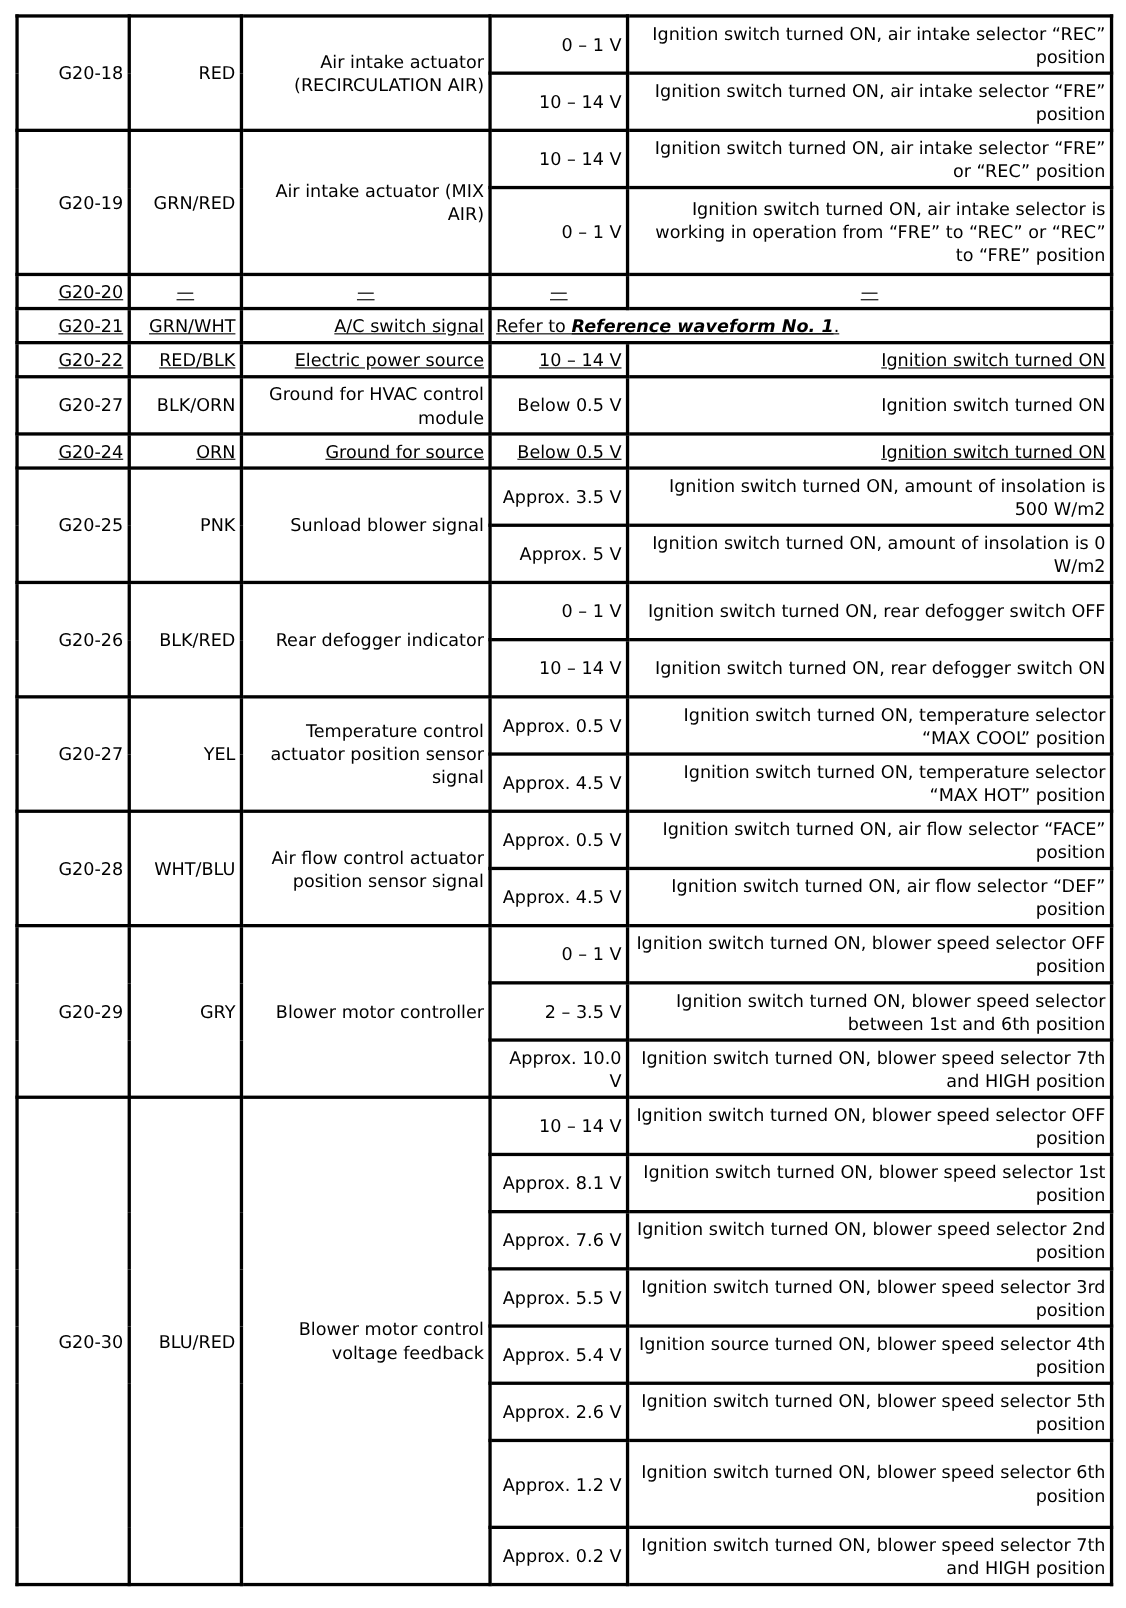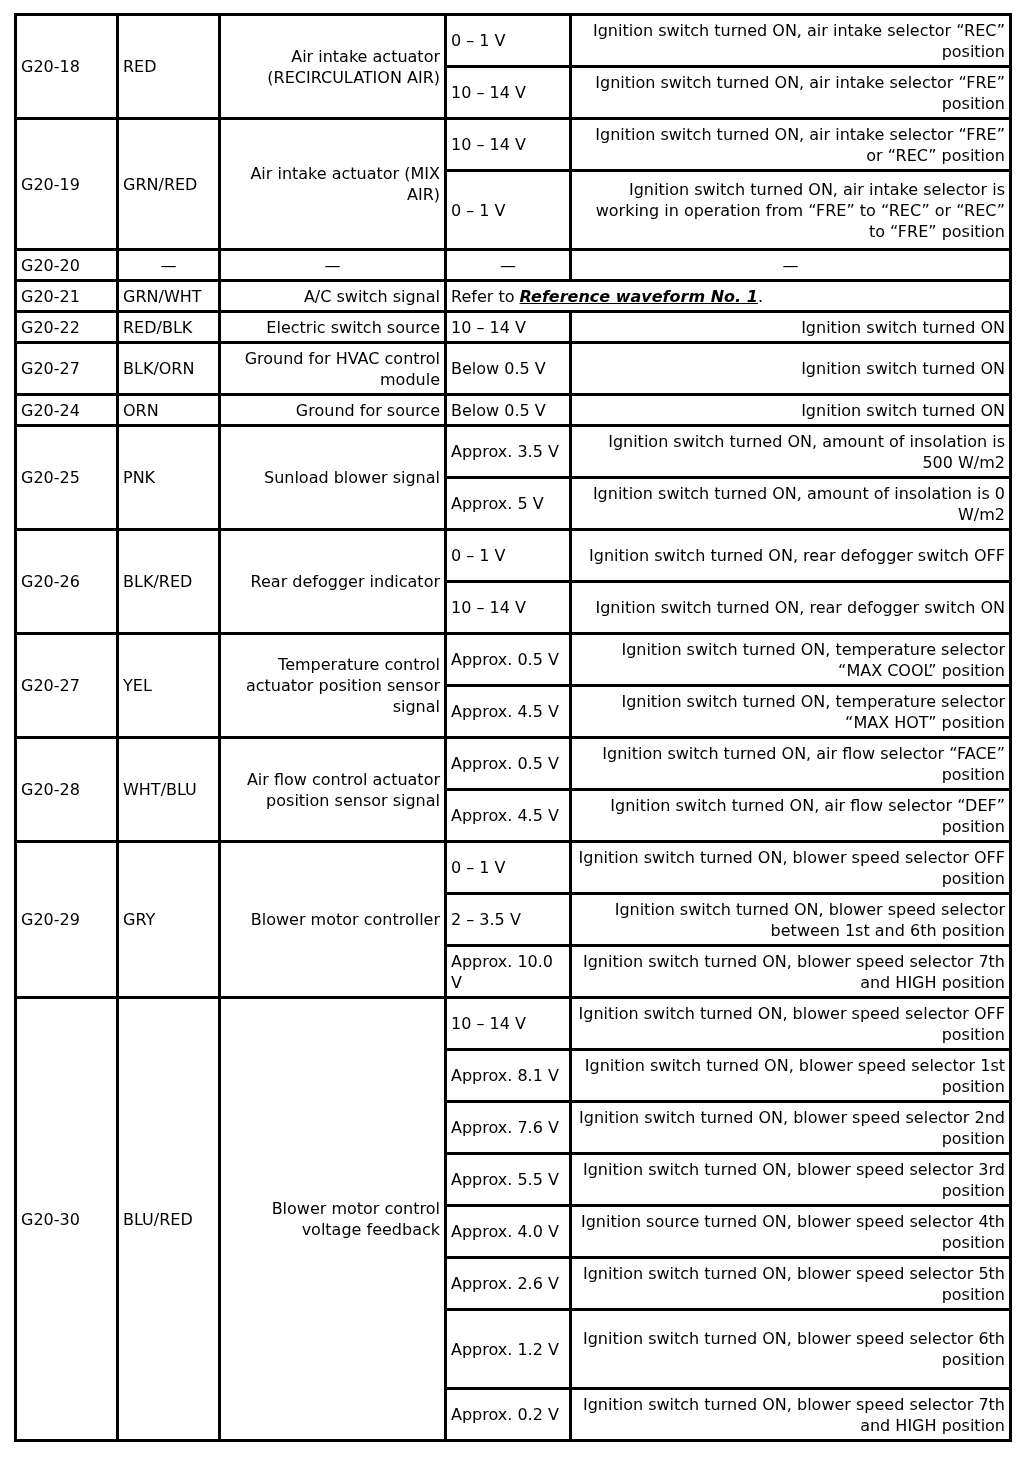--- a/index.html
+++ b/index.html
@@ -33,32 +33,32 @@
       line-height: 21px;
       vertical-align: middle;
       padding: 0 4px;
       box-sizing: border-box;
     }
     col.c-term { width: 102px; }
     col.c-wire { width: 102px; }
     col.c-desc { width: 226px; }
     col.c-volt { width: 125px; }
     col.c-cond { width: 440px; }
-    td.term, td.wire, td.volt { text-align: left; }
+    td.term, td.wire, td.volt { text-align: right; }
     td.desc, td.cond { text-align: right; }
     td.dash { text-align: center; }
     td.refer { text-align: left; }
     .ref-link {
       font-weight: bold;
       font-style: italic;
       text-decoration: underline;
       cursor: pointer;
     }
     tr.h2 td { height: 52px; }
-    tr.h1 td { height: 31px; }
+    tr.h1 td { height: 31px; text-decoration: underline; }
     tr.h3 td { height: 79px; }
   </style>
 </head>
 <body>
 
 <div class="page">
   <table class="pinout">
     <colgroup>
       <col class="c-term">
         <col class="c-wire">
@@ -103,21 +103,21 @@
       <tr class="h1">
         <td class="term">G20-21</td>
         <td class="wire">GRN/WHT</td>
         <td class="desc">A/C switch signal</td>
         <td class="refer" colspan="2"><span>Refer to </span><span class="ref-link">Reference waveform No. 1</span><span>.</span></td>
       </tr>
 
       <tr class="h1">
         <td class="term">G20-22</td>
         <td class="wire">RED/BLK</td>
-        <td class="desc">Electric switch source</td>
+        <td class="desc">Electric power source</td>
         <td class="volt">10 – 14 V</td>
         <td class="cond">Ignition switch turned ON</td>
       </tr>
 
       <tr class="h2">
         <td class="term">G20-27</td>
         <td class="wire">BLK/ORN</td>
         <td class="desc">Ground for HVAC control module</td>
         <td class="volt">Below 0.5 V</td>
         <td class="cond">Ignition switch turned ON</td>
@@ -208,21 +208,21 @@
       </tr>
       <tr class="h2">
         <td class="volt">Approx. 7.6 V</td>
         <td class="cond">Ignition switch turned ON, blower speed selector 2nd position</td>
       </tr>
       <tr class="h2">
         <td class="volt">Approx. 5.5 V</td>
         <td class="cond">Ignition switch turned ON, blower speed selector 3rd position</td>
       </tr>
       <tr class="h2">
-        <td class="volt">Approx. 4.0 V</td>
+        <td class="volt">Approx. 5.4 V</td>
         <td class="cond">Ignition source turned ON, blower speed selector 4th position</td>
       </tr>
       <tr class="h2">
         <td class="volt">Approx. 2.6 V</td>
         <td class="cond">Ignition switch turned ON, blower speed selector 5th position</td>
       </tr>
       <tr class="h3">
         <td class="volt">Approx. 1.2 V</td>
         <td class="cond">Ignition switch turned ON, blower speed selector 6th position</td>
       </tr>

